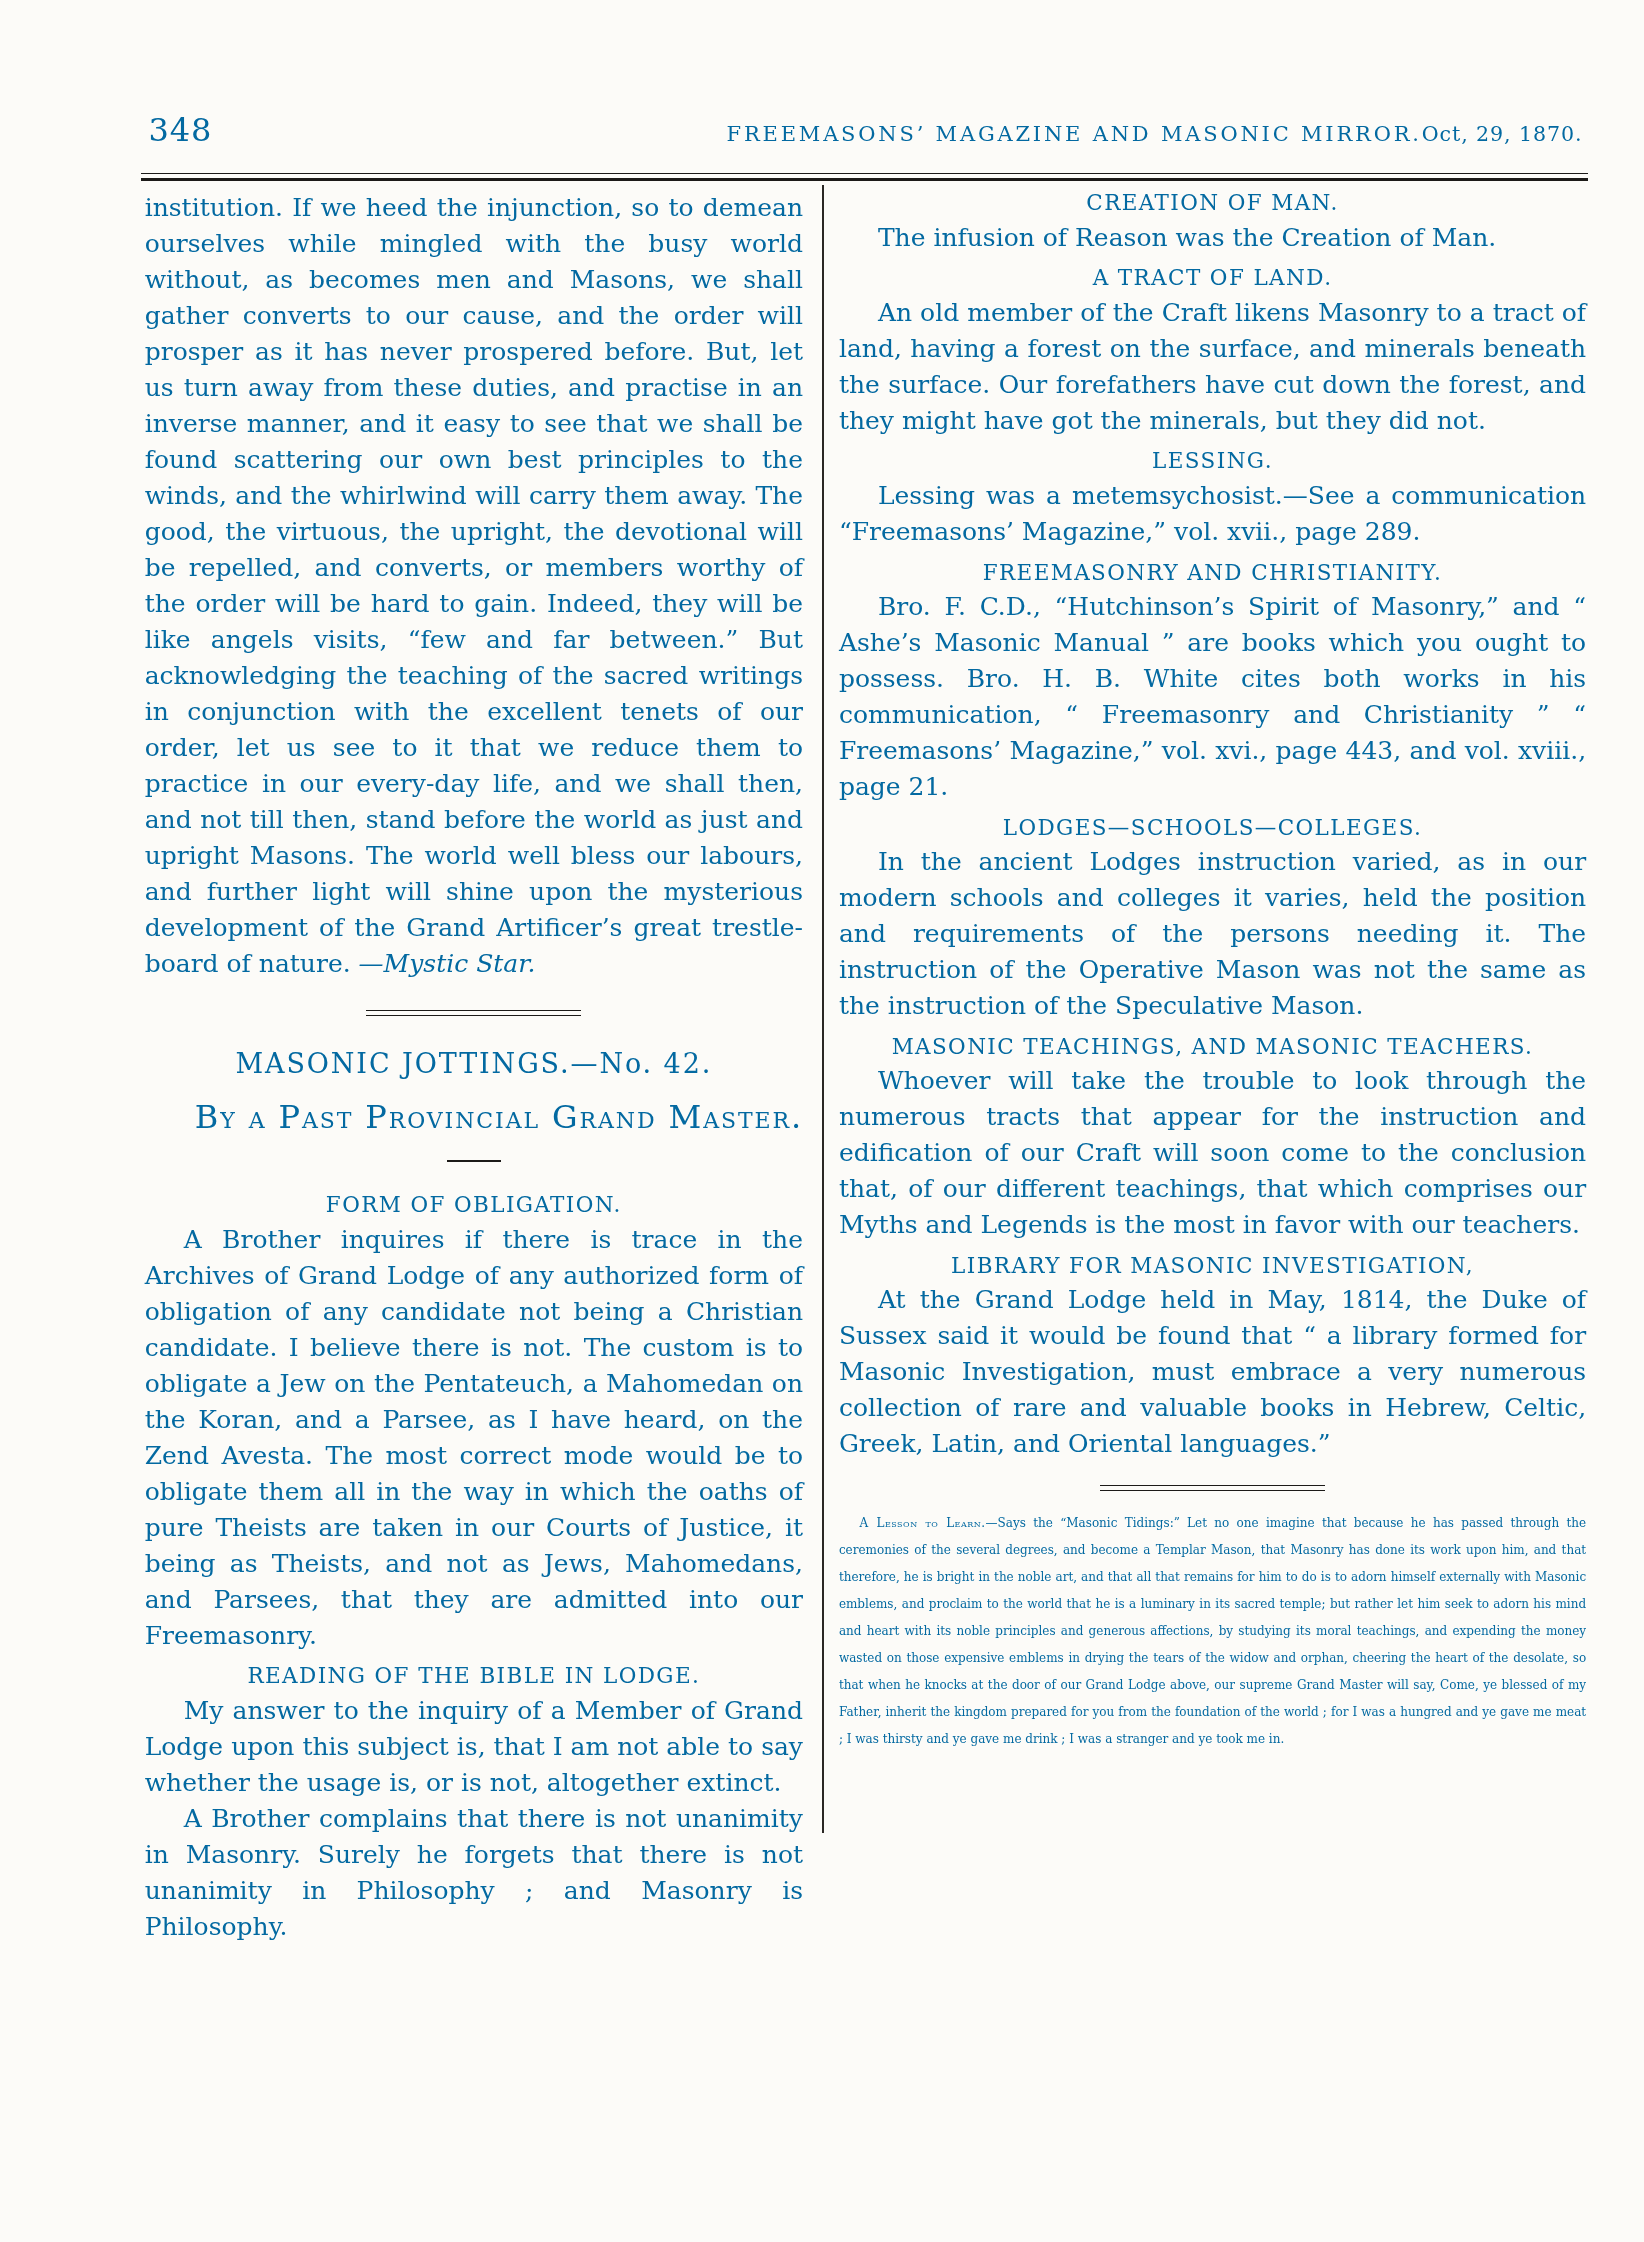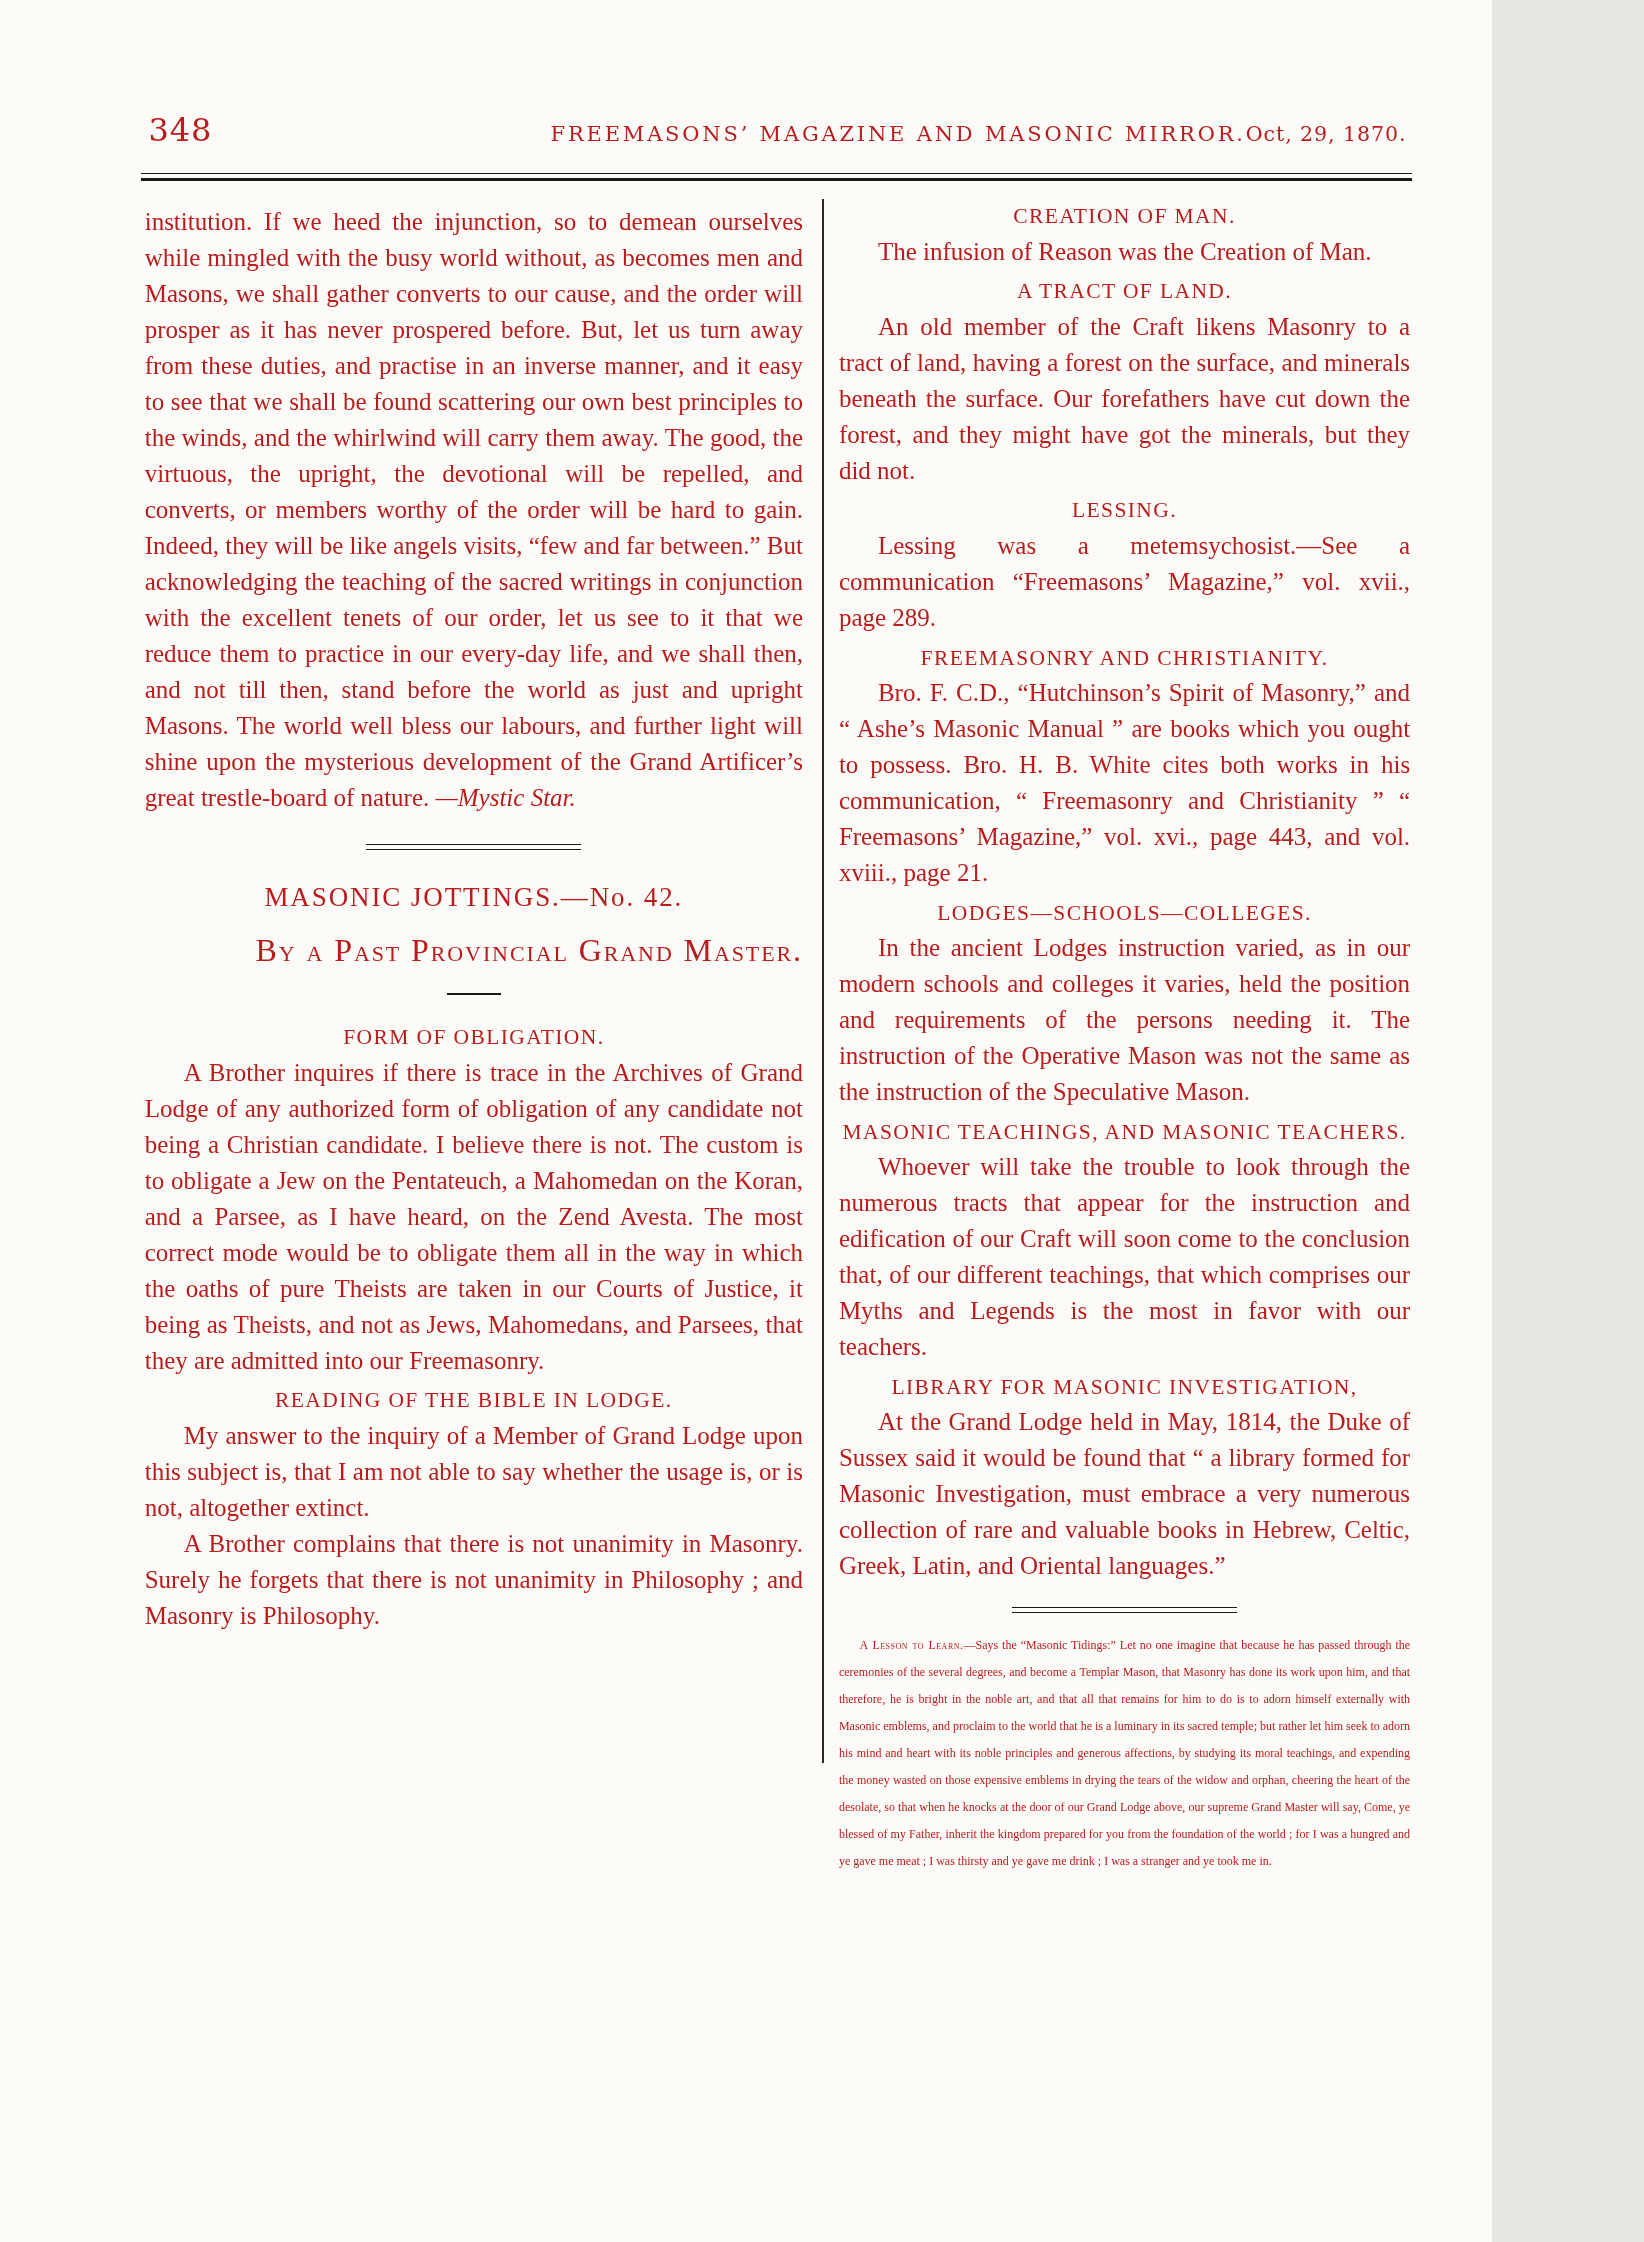--- a/index.html
+++ b/index.html
@@ -3,26 +3,26 @@
 <meta charset="utf-8">
 <style>
   html,body { margin:0; padding:0; }
   body {
     width:1644px; height:2242px;
     background:#e8e6e1;
     font-family:"DejaVu Serif","Liberation Serif",serif;
   }
   .page {
     position:relative;
-    width:1492px; height:2242px;
+    width:1644px; height:2242px;
     background:#fcfbf8;
-    color:#b91c1c;
+    color:#0369a1;
     overflow:hidden;
     box-sizing:border-box;
-    padding:111px 80px 0 141px;
+    padding:111px 56px 0 141px;
   }
   
   .page-header {
     display:flex; align-items:baseline;
     padding:0 5.6px 0 7.5px;
   }
   .page-number {
     font-size:32px; letter-spacing:0.9px; flex:0 0 auto;
   }
   .magazine-title {
@@ -34,21 +34,21 @@
     flex:0 0 auto; font-size:20.6px; letter-spacing:0.9px;
   }
   .header-rule {
     margin-top:24px;
     border-top:1.9px solid #1c1a18;
     border-bottom:3.7px solid #1c1a18;
     height:3.7px;
   }
   
   .columns {
-    display:flex; margin-top:18px;font-family:Liberation Serif, serif;
+    display:flex; margin-top:4px;
   }
   .column { box-sizing:border-box; }
   .column.left  { width:681px; padding:5.6px 19px 0 3.7px; }
   .column-divider {
     width:1.9px; background:#2a2724; flex:0 0 auto;
     margin-bottom:112px;
   }
   .column.right { flex:1; padding:5.6px 1.9px 0 15px; }
 
   p { margin:0; }

